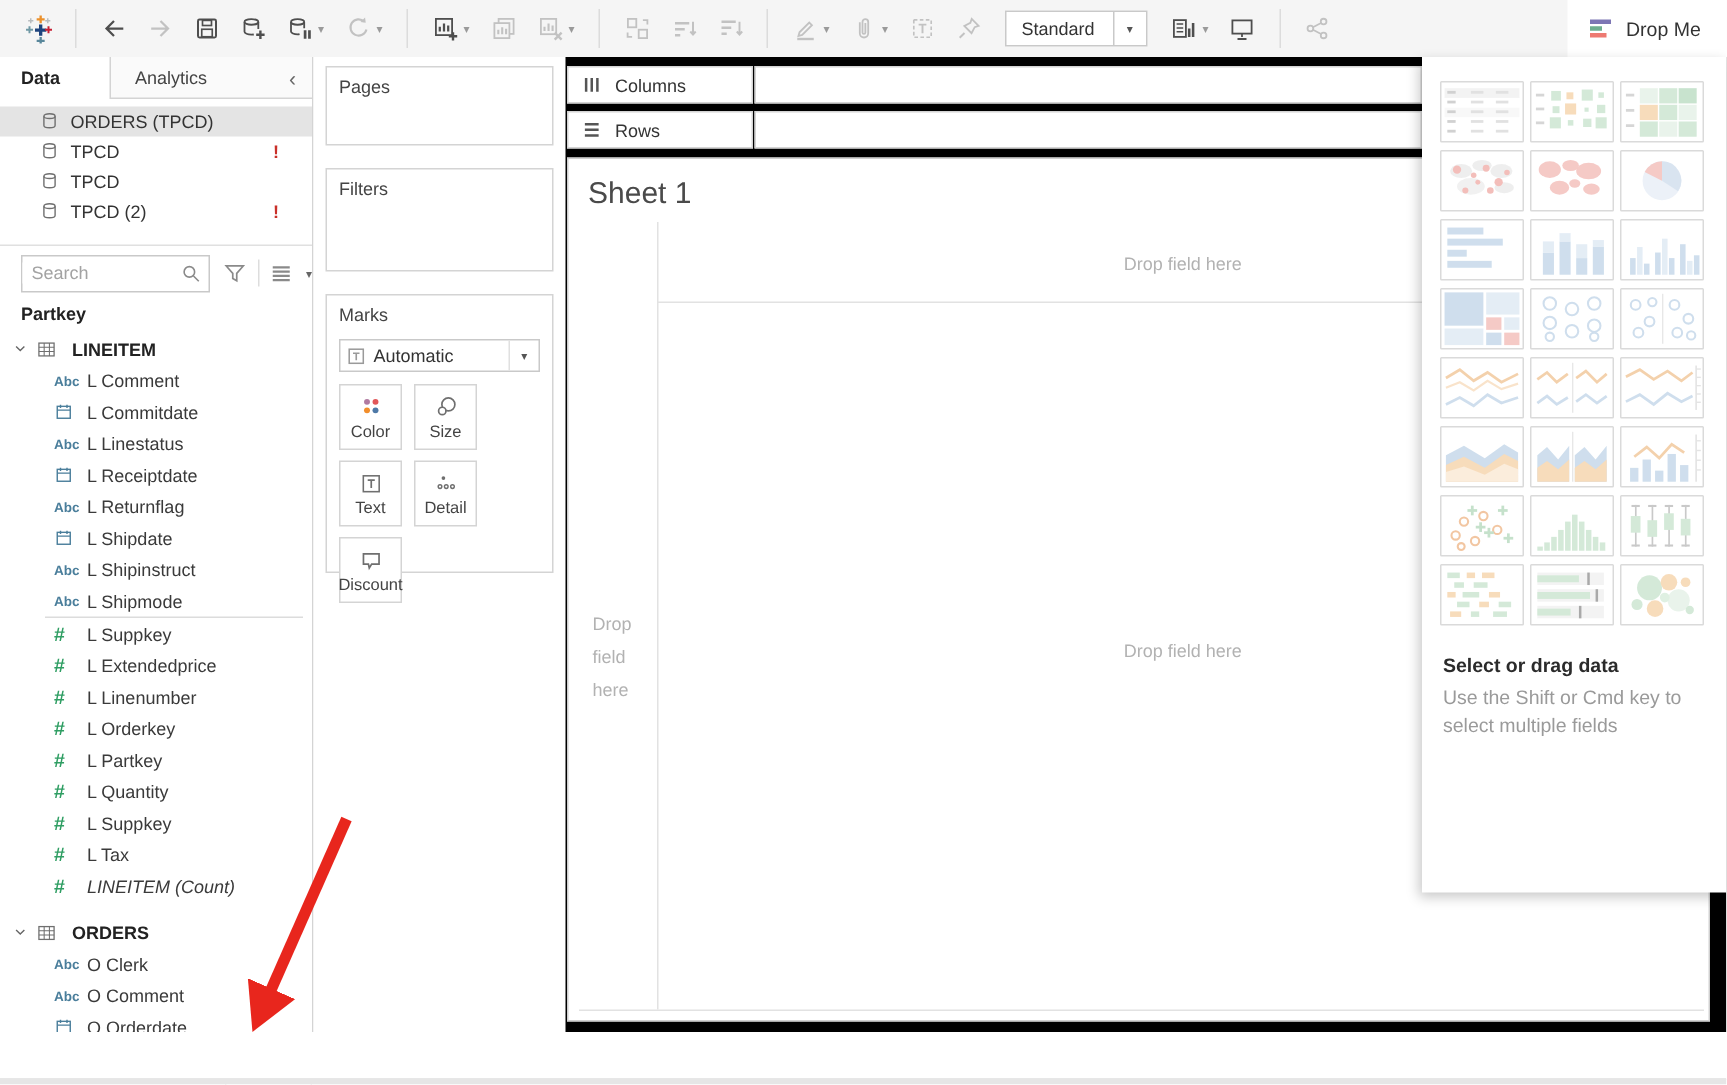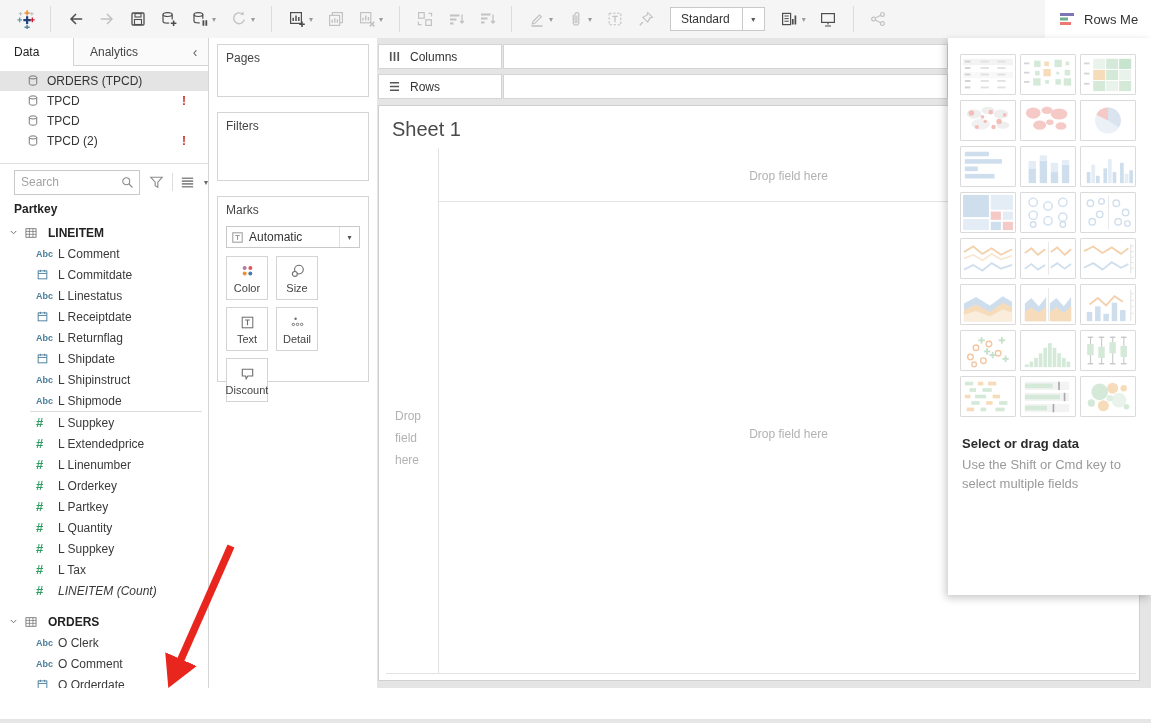--- a/index.html
+++ b/index.html
@@ -19,21 +19,21 @@
   .fit-box { display:flex; align-items:center; height:24px; background:#fff; border:1px solid #c9c9c9; margin:0 9px; }
   .fit-label { padding:0 12px 0 10px; color:#333; min-width:60px; }
   .fit-caret { width:22px; height:22px; border-left:1px solid #c9c9c9; display:flex; align-items:center; justify-content:center; color:#555; font-size:8px; }
   .showme-btn { position:absolute; right:0; top:0; width:106px; height:38px; background:#fff;
                 display:flex; align-items:center; gap:8px; padding-left:13px; font-size:13px; color:#333; }
 
   
   .sidebar { position:absolute; left:0; top:38px; width:209px; height:650px; background:#fff;
              border-right:1px solid #d4d4d4; overflow:hidden; }
   .side-tabs { position:absolute; left:0; top:0; width:100%; height:28px; display:flex; }
-  .tab-data { width:74px; background:#fff; font-weight:normal; display:flex; align-items:center; padding-left:14px;
+  .tab-data { width:74px; background:#fff; font-weight:bold; display:flex; align-items:center; padding-left:14px;
               border-right:1px solid #d4d4d4; color:#222; }
   .tab-analytics { flex:1; background:#fafafa; display:flex; align-items:center; padding-left:16px; color:#444;
               border-bottom:1px solid #d4d4d4; }
   .tab-collapse { width:26px; background:#fafafa; border-bottom:1px solid #d4d4d4; display:flex; align-items:center;
               justify-content:center; color:#666; font-size:14px; }
   .ds-list { position:absolute; left:0; top:33px; width:100%; }
   .ds-row { height:20px; display:flex; align-items:center; gap:7px; padding-left:26px; }
   .ds-row.sel { background:#e4e4e4; }
   .ds-err { margin-left:auto; margin-right:22px; color:#c9302a; font-weight:bold; }
   .side-sep { position:absolute; left:0; top:125px; width:100%; height:1px; background:#e0e0e0; }
@@ -68,21 +68,21 @@
   .mark-dd { margin-top:9px; height:22px; border:1px solid #c9c9c9; display:flex; align-items:center; background:#fff; }
   .mark-dd .dd-label { flex:1; padding-left:5px; color:#333; }
   .mark-dd .dd-caret { width:20px; text-align:center; color:#555; font-size:8px; border-left:1px solid #e0e0e0;
                        align-self:stretch; display:flex; align-items:center; justify-content:center; }
   .dd-ic { margin-left:4px; display:flex; color:#777; }
   .marks-grid { margin-top:8px; display:flex; flex-wrap:wrap; gap:7px 8px; }
   .mark-btn { width:42px; height:44px; border:1px solid #d4d4d4; background:#fff; display:flex; flex-direction:column;
               align-items:center; justify-content:center; gap:2px; font-size:11px; color:#444; }
 
   
-  .canvas { position:absolute; left:377px; top:38px; width:774px; height:650px; background:#e5e5e5; }
+  .canvas { position:absolute; left:377px; top:38px; width:774px; height:650px; background:#000000; }
   .shelf { position:absolute; height:25px; background:#fff; border:1px solid #d4d4d4; display:flex;
            align-items:center; padding-left:8px; gap:8px; color:#333; }
   .shelf-ic { display:flex; color:#555; }
   .sheet { position:absolute; left:1px; top:67px; width:762px; height:576px; background:#fff; border:1px solid #d0d0d0; }
   .sheet-title { position:absolute; left:13px; top:12px; font-size:20px; color:#4a4a4a; }
   .ln { position:absolute; background:#e2e2e2; }
   .drop-hint { color:#b2b2b2; }
   .drop-top { position:absolute; left:59px; top:63px; width:701px; text-align:center; }
   .drop-main { position:absolute; left:59px; top:321px; width:701px; text-align:center; }
   .drop-left { position:absolute; left:16px; top:299px; width:38px; line-height:22px; }
@@ -264,21 +264,21 @@
       </button>
     </div>
   <button class="showme-btn">
     <span class="sr-ic">
       <svg width="18" height="18" viewBox="0 0 18 18">
           <rect x="2" y="3" width="14" height="3" fill="#7d76b4"></rect>
           <rect x="2" y="7.5" width="8" height="3" fill="#6fae8f"></rect>
           <rect x="2" y="12" width="11" height="3" fill="#ed7a72"></rect>
         </svg>
     </span>
-    <span>Rows Me</span>
+    <span>Drop Me</span>
   </button>
 
   <div class="sidebar">
     <div class="side-tabs">
       <div class="tab-data">Data</div>
       <div class="tab-analytics">Analytics</div>
       <div class="tab-collapse">‹</div>
     </div>
     <div class="ds-list" id="ds-list">
         <div class="ds-row sel">

